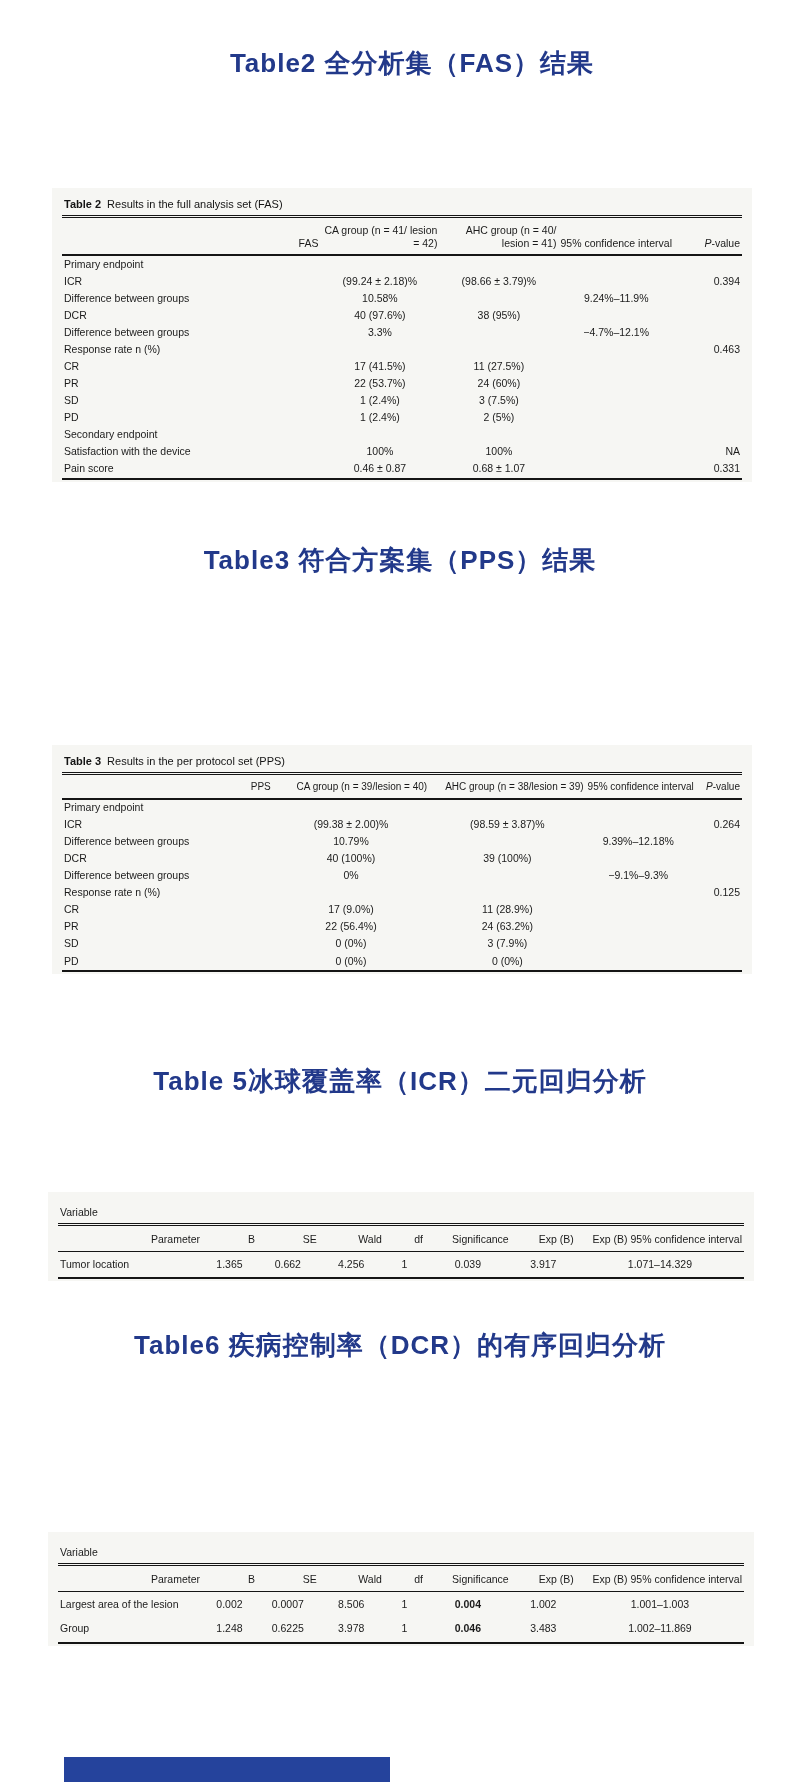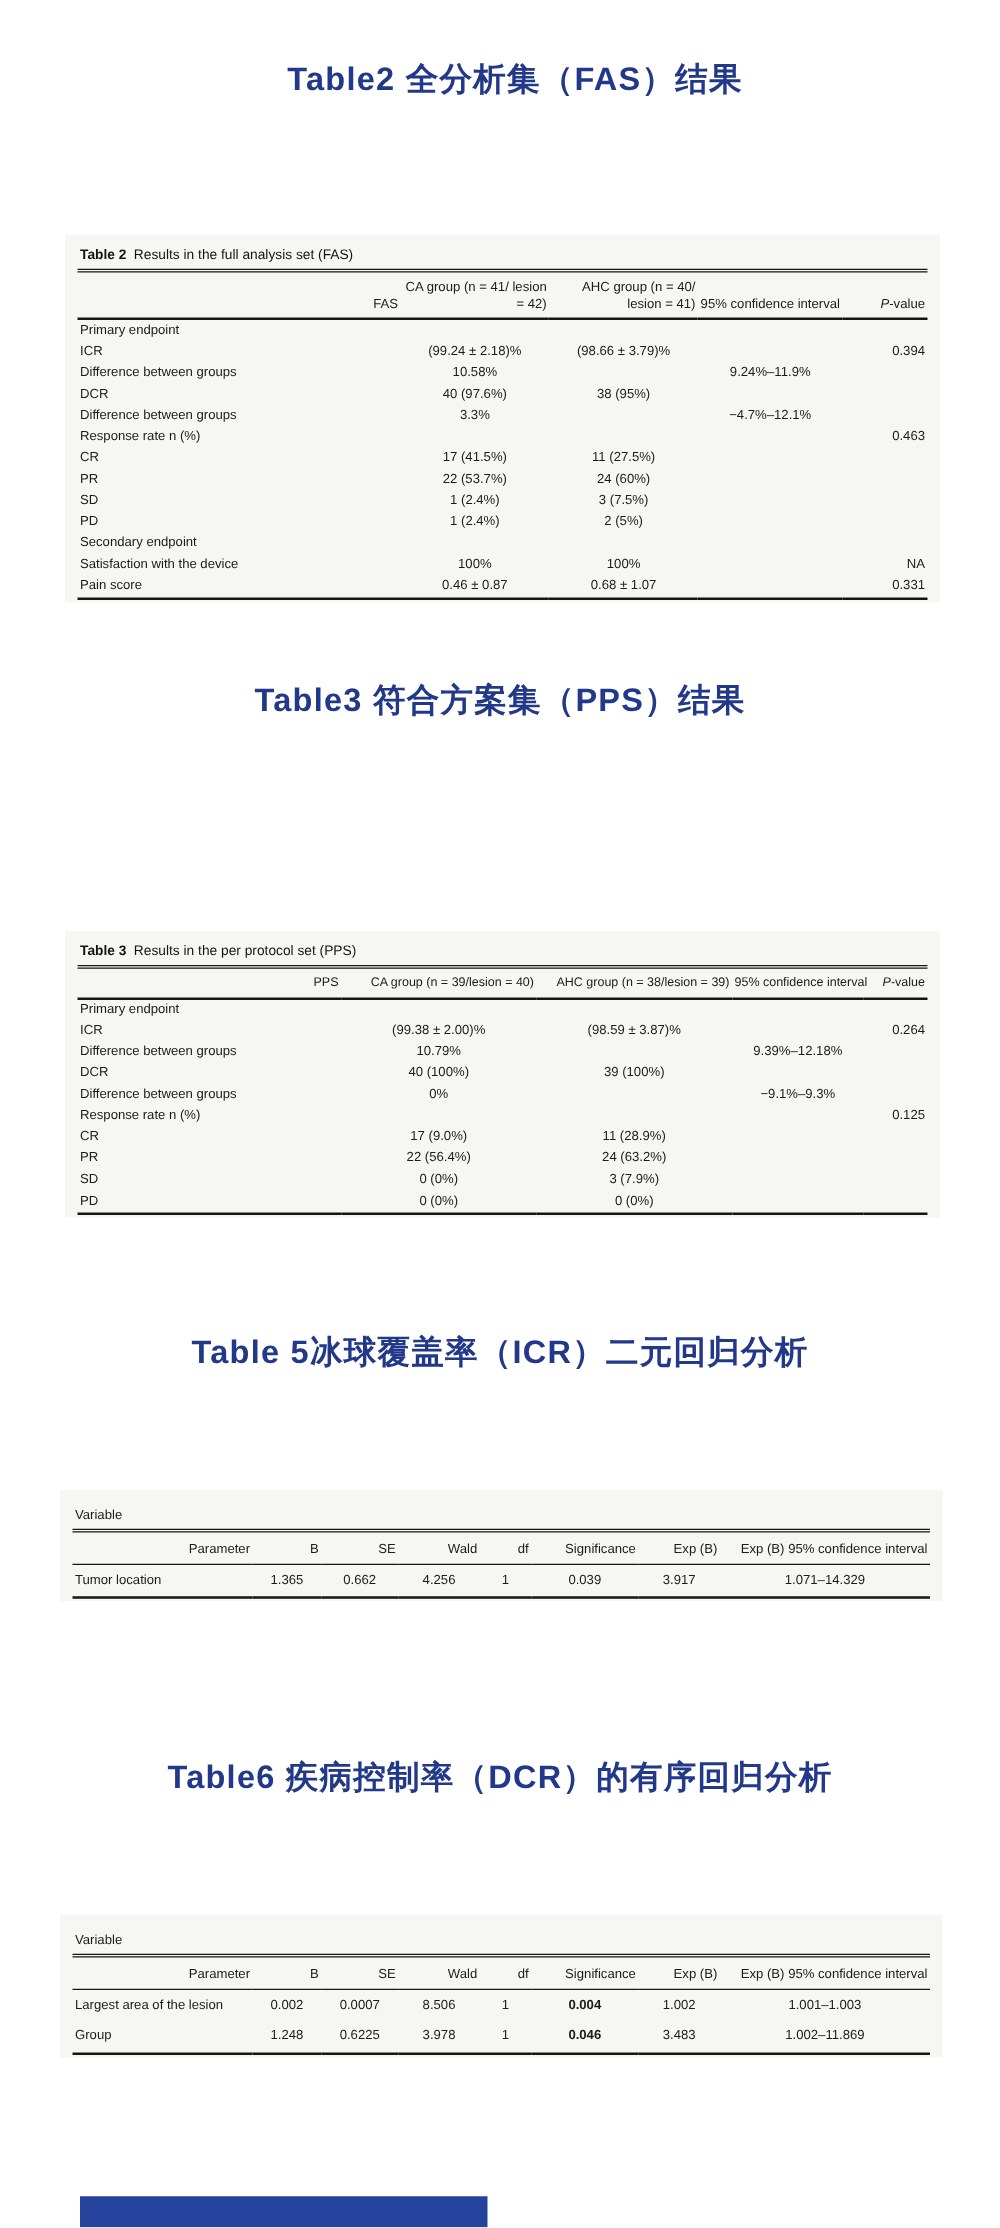--- a/index.html
+++ b/index.html
@@ -5,21 +5,21 @@
   * { margin:0; padding:0; box-sizing:border-box; }
   html,body { background:#ffffff; }
   body { font-family:"Liberation Sans", sans-serif; }
   .page { position:relative; width:800px; height:1782px; background:#ffffff; overflow:hidden; margin:0 auto; }
 
   .zh-heading {
     position:absolute; left:0; width:100%; text-align:center;
     font-size:26px; font-weight:700; color:#22398a; letter-spacing:1px;
     font-family:"Liberation Sans", sans-serif;
   }
-  #h1{ top:46px;padding-left:24px; } #h2{ top:543px; } #h3{ top:1064px; } #h4{ top:1404px; }
+  #h1{ top:46px;padding-left:24px; } #h2{ top:543px; } #h3{ top:1064px; } #h4{ top:1328px; }
 
   .tbl-wrap { position:absolute; background:#f6f6f3; color:#1b1b1b; padding:8px 10px 2px 10px; }
   #t2{ top:188px; left:52px; width:700px; }
   #t3{ top:745px; left:52px; width:700px; }
   #t5{ top:1192px; left:48px; width:706px; }
   #t6{ top:1532px; left:48px; width:706px; }
 
   .cap { font-size:11px; padding:2px 0 5px 2px; border-bottom:3px double #151515; color:#141414; }
   .cap b { margin-right:6px; }
 

